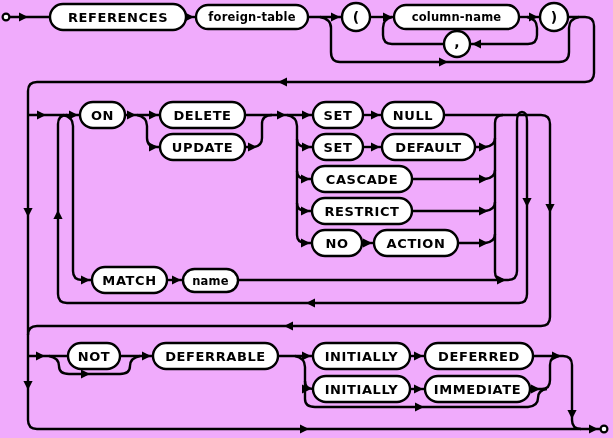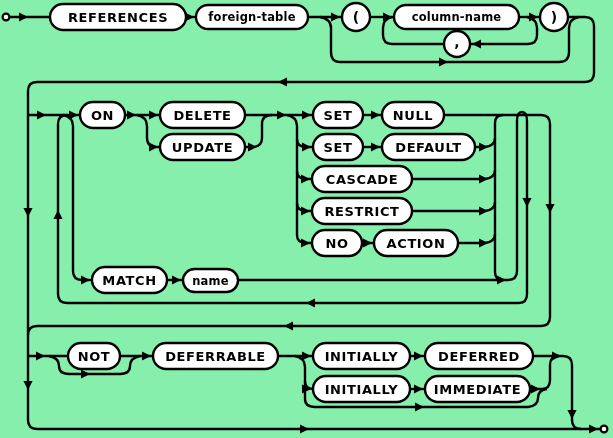--- a/index.html
+++ b/index.html
@@ -1,16 +1,16 @@
 <!DOCTYPE html>
 <html><head>
 <meta charset="utf-8">
 <style>
   html,body{margin:0;padding:0;background:#ffffff;}
-  .stage{width:613px;height:438px;position:relative;background:#86efac;text-align:center;}
+  .stage{width:613px;height:438px;position:relative;background:#f0abfc;text-align:center;}
   svg{display:block;}
   .rail{fill:none;stroke:#000;stroke-width:2.4;}
   .box{fill:#fff;stroke:#000;stroke-width:2.4;}
   .ah{fill:#000;stroke:none;}
   .kw{font-family:"DejaVu Sans",sans-serif;font-weight:700;font-size:13px;letter-spacing:.6px;fill:#000;text-anchor:middle;}
   .nt{font-family:"DejaVu Sans",sans-serif;font-weight:700;font-size:11.5px;letter-spacing:.2px;fill:#000;text-anchor:middle;}
   .pu{font-family:"DejaVu Sans",sans-serif;font-weight:700;font-size:14px;fill:#000;text-anchor:middle;}
   .term{fill:#fff;stroke:#000;stroke-width:2.2;}
 </style>
 </head>

